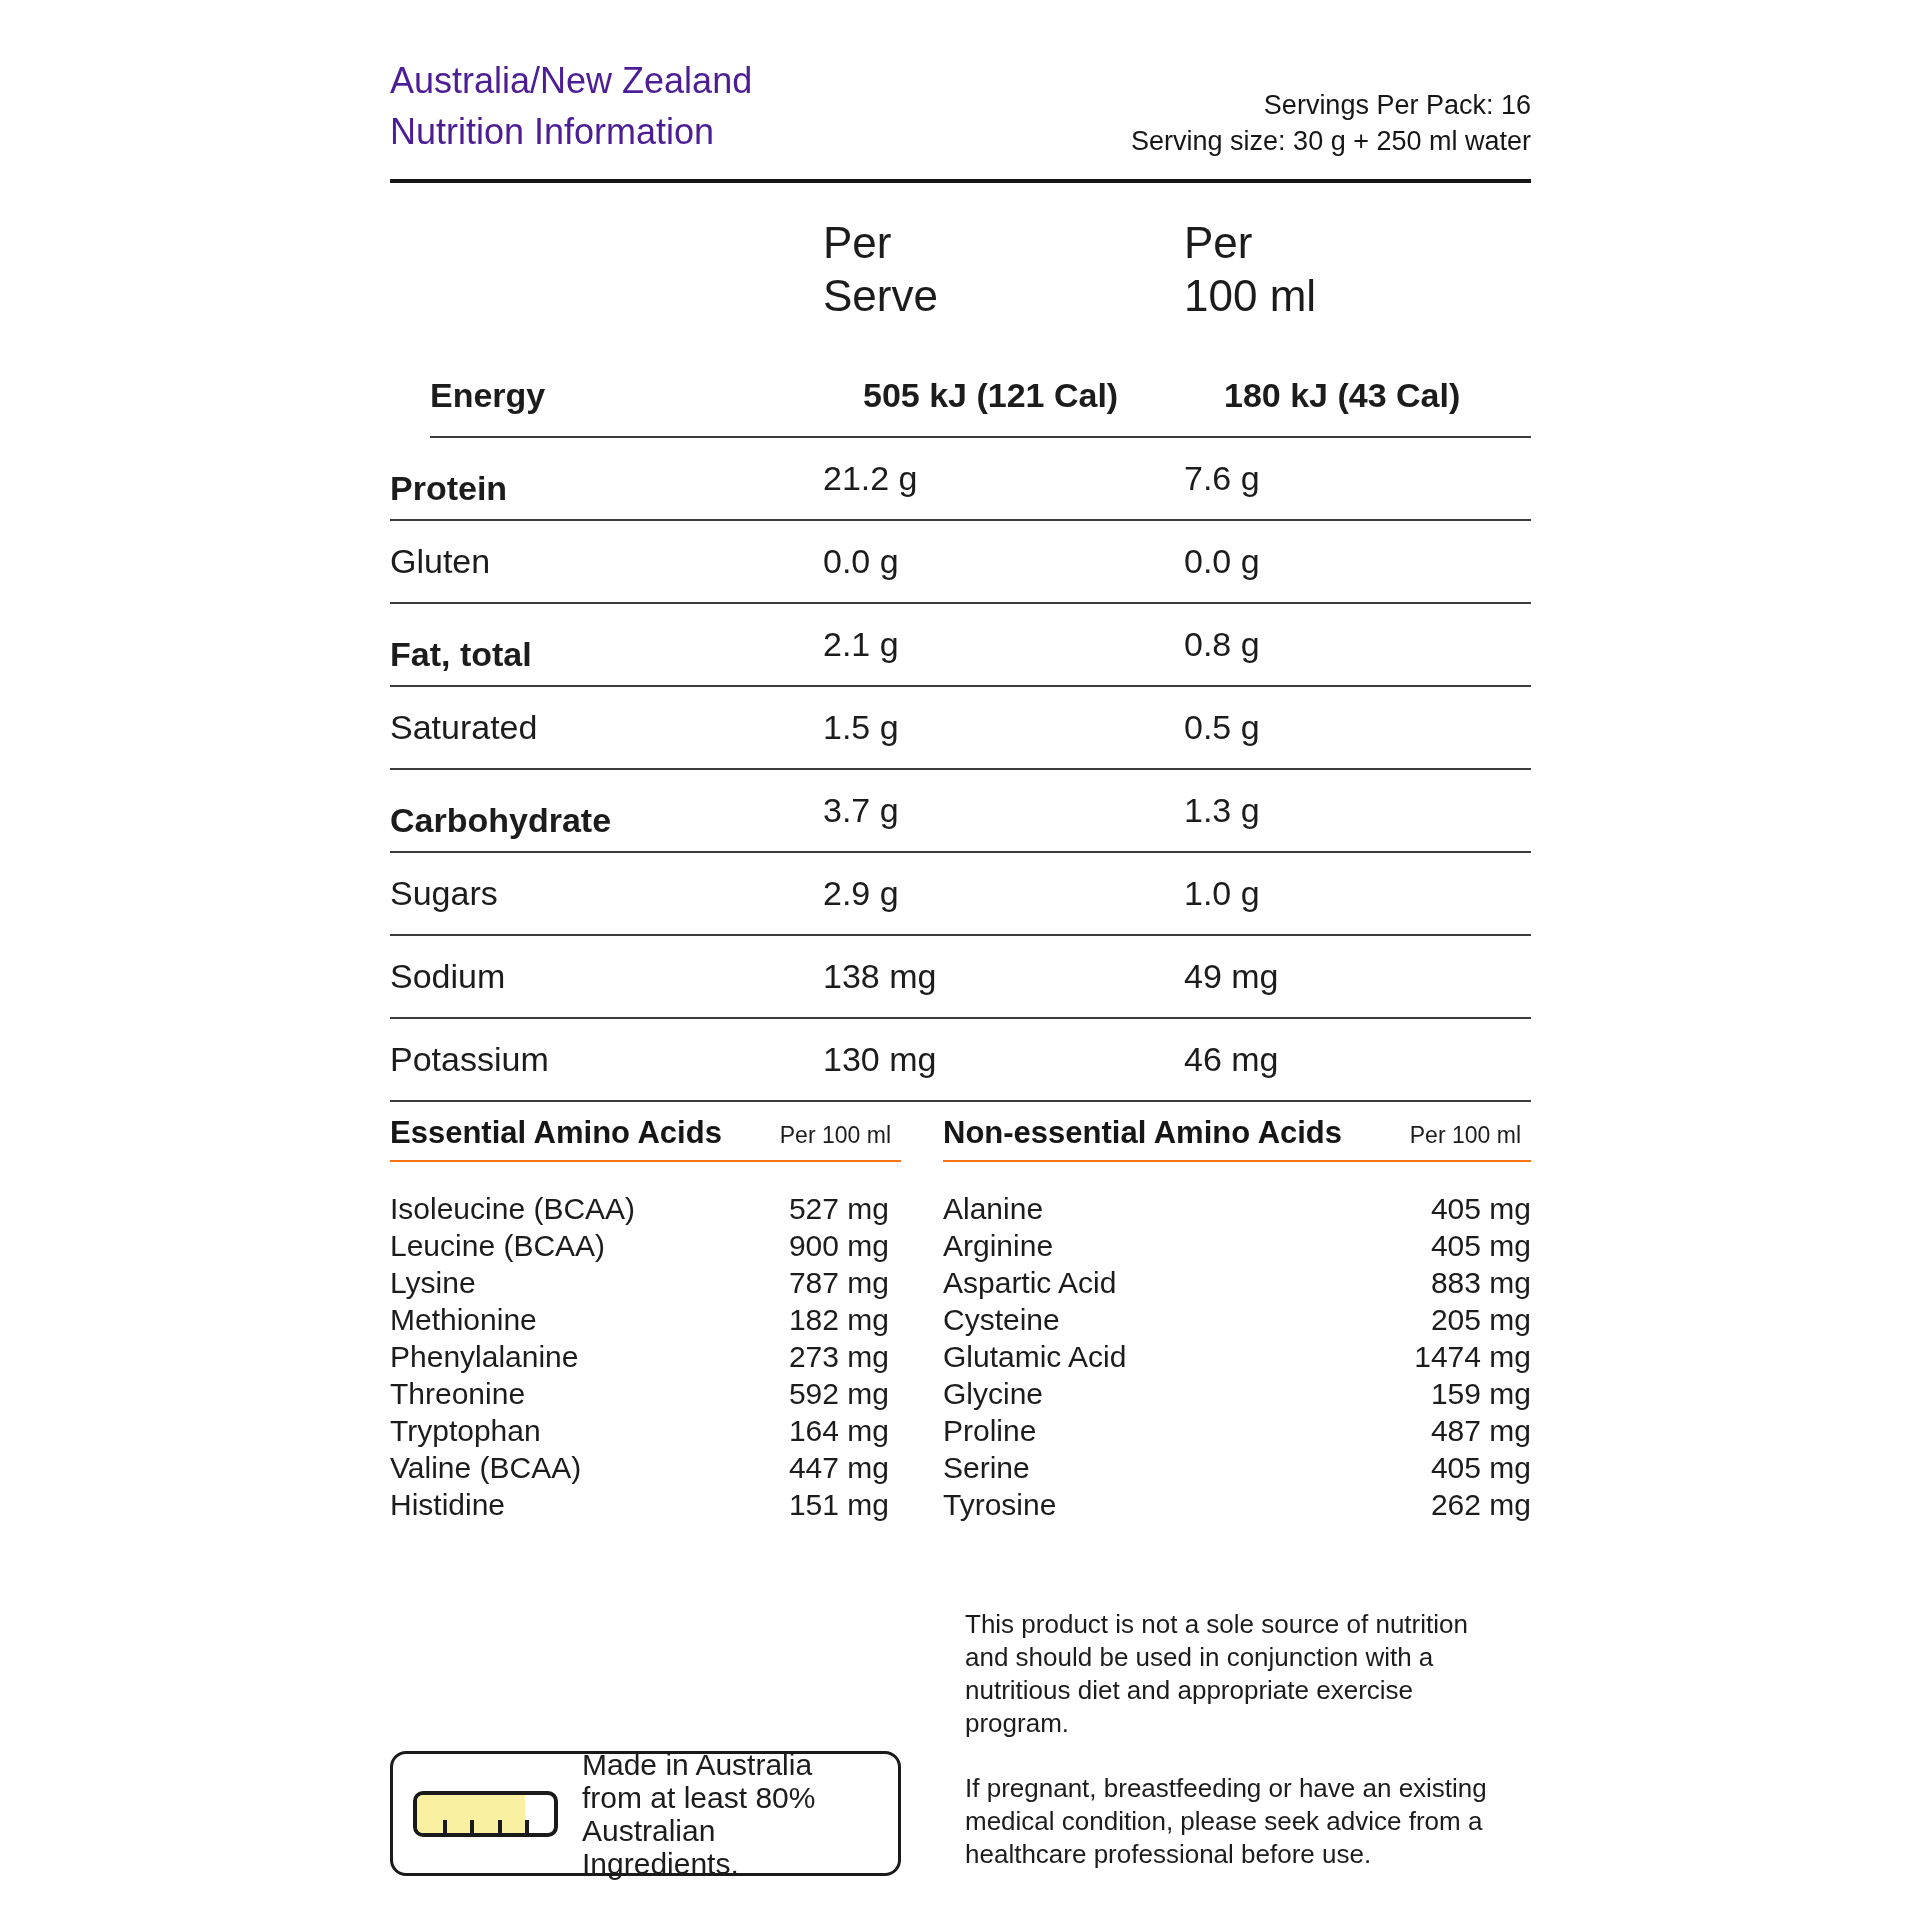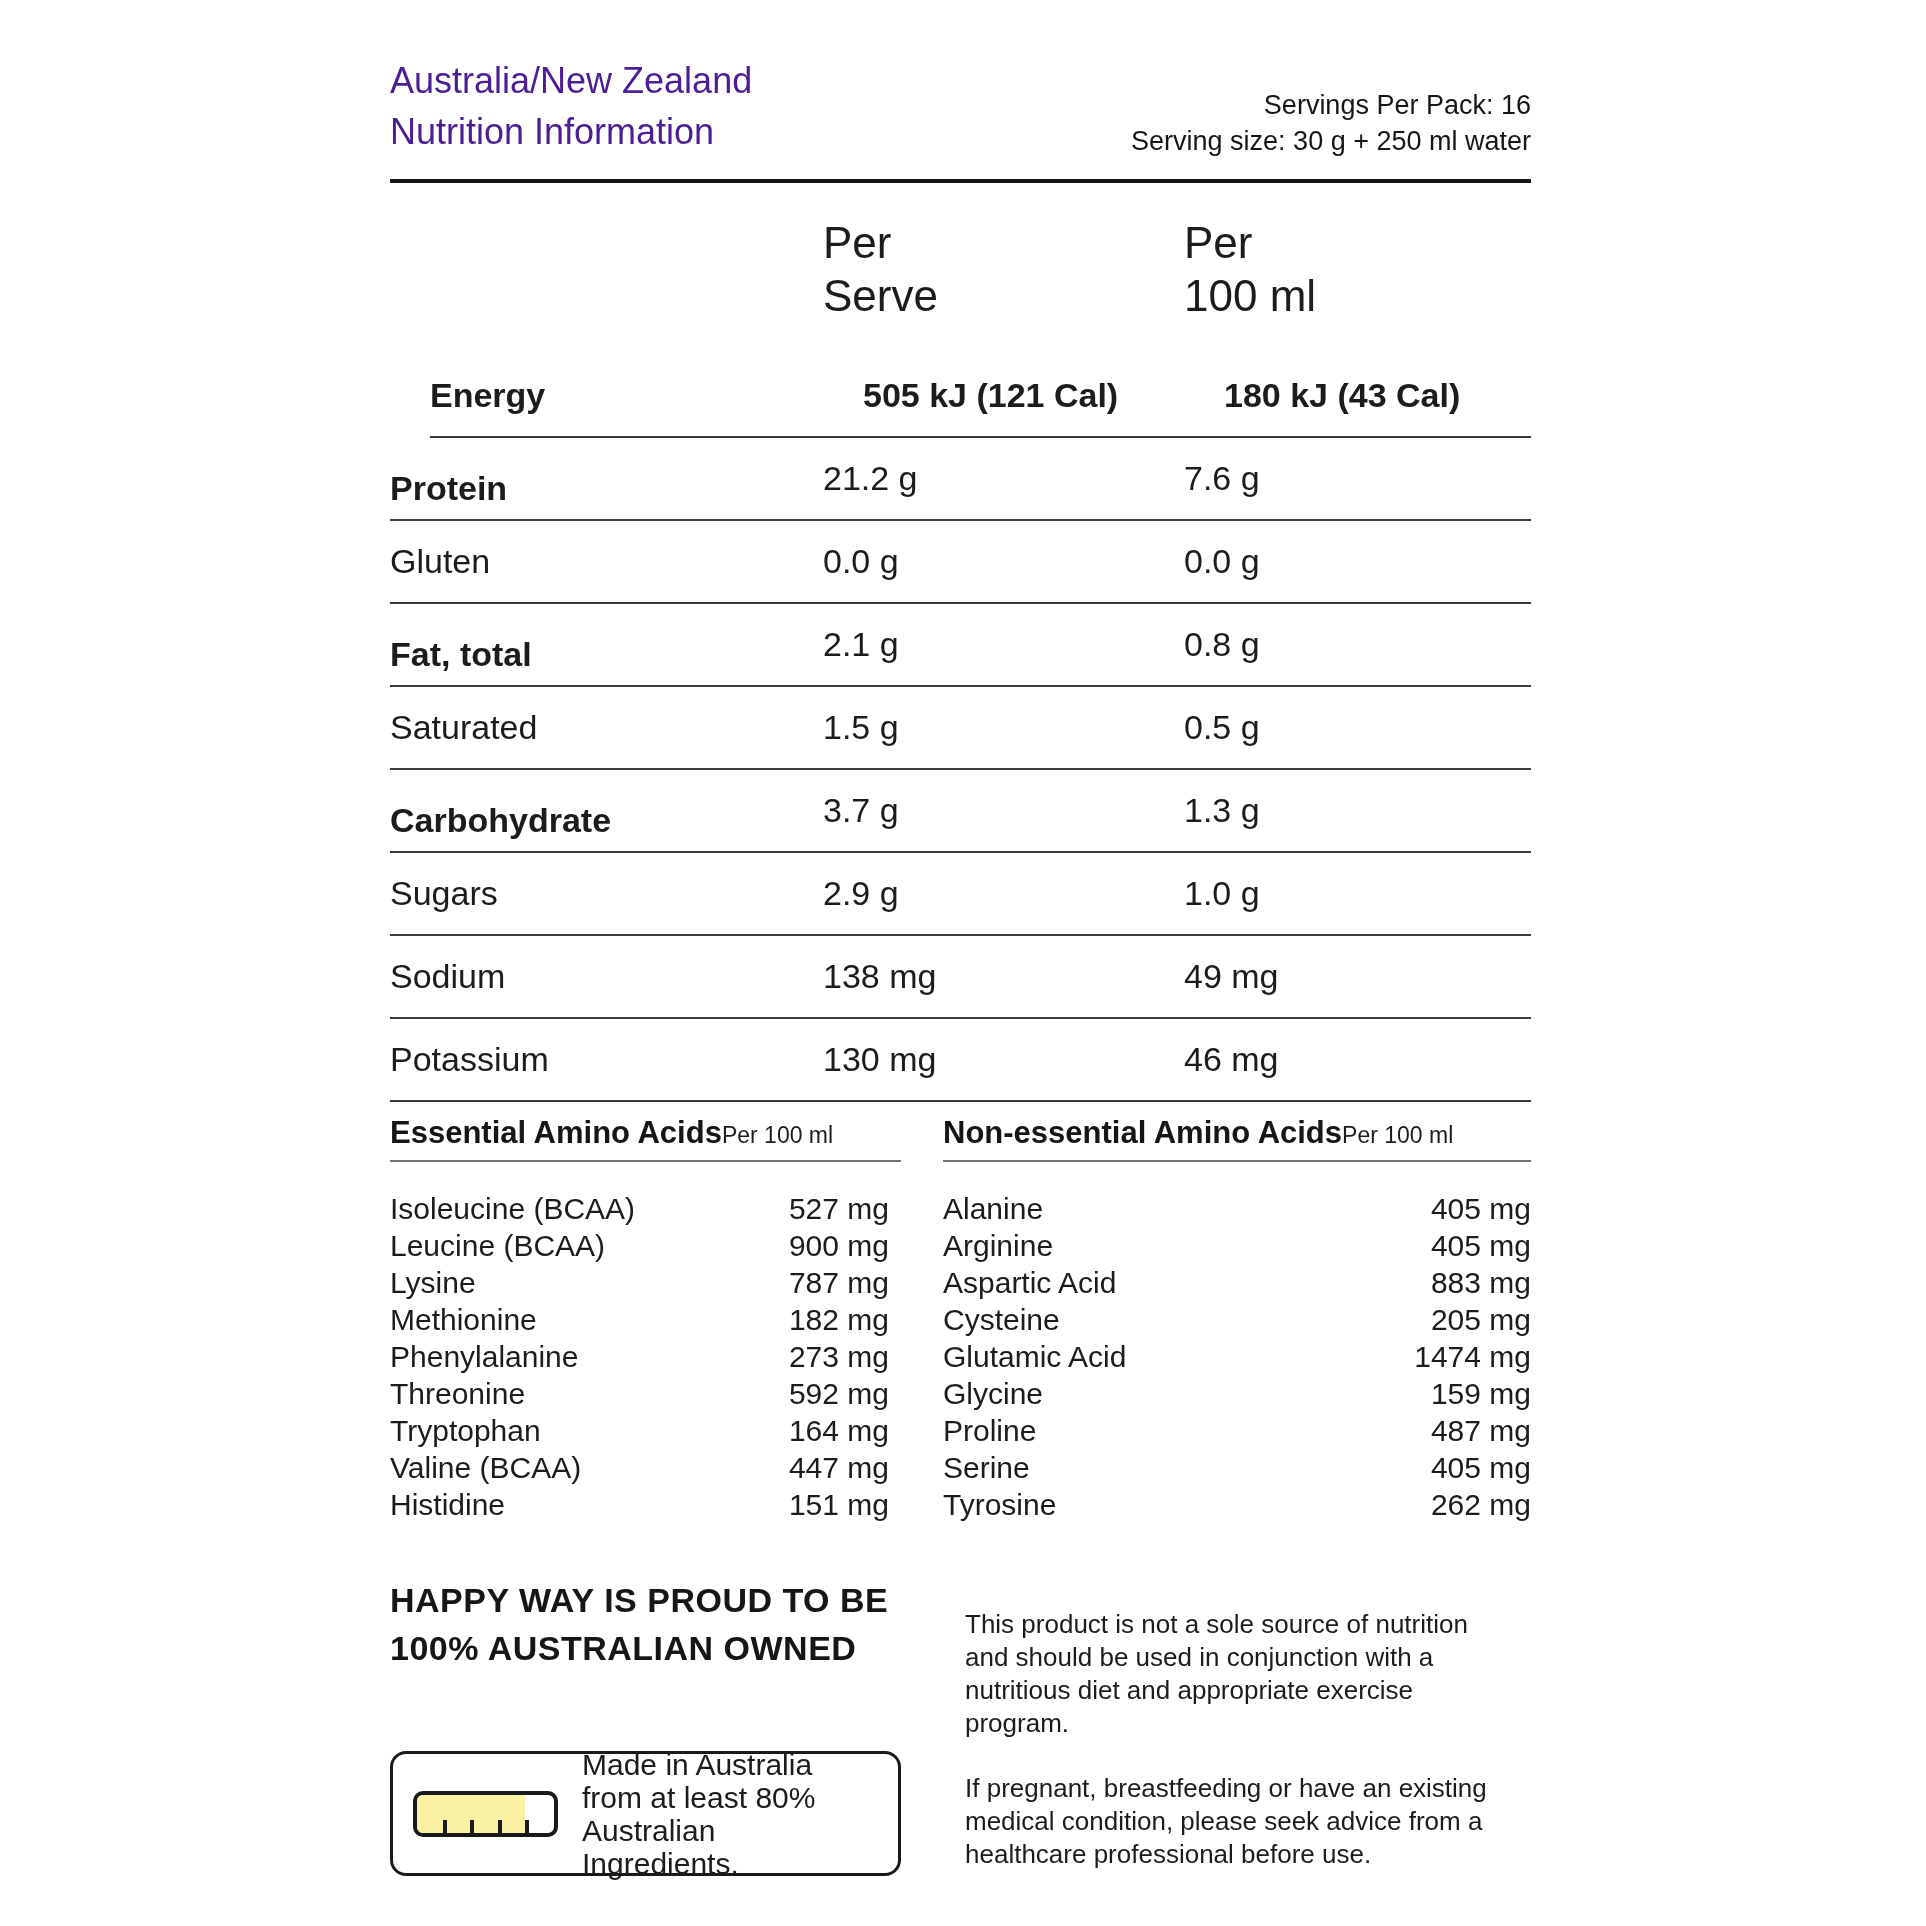--- a/index.html
+++ b/index.html
@@ -25,21 +25,21 @@
   .nrow .lab{width:433px;flex:none;}
   .nrow .v1{width:361px;flex:none;}
   .nrow .v2{flex:1;}
   .nrow.bold-all{font-weight:700;margin-left:40px;}
   .nrow .lab.b{font-weight:700;margin-top:20px;}
 
   
   .amino{position:absolute;top:1115px;}
   .amino.left{left:390px;width:511px;}
   .amino.right{left:943px;width:588px;}
-  .amino-header{display:flex;justify-content:flex-start;align-items:baseline;border-bottom:2px solid #737373;padding-bottom:9px;}
+  .amino-header{display:flex;justify-content:space-between;align-items:baseline;border-bottom:2px solid #f97316;padding-bottom:9px;}
   .amino-header .h{font-size:31px;font-weight:700;color:#161616;}
   .amino-header .u{font-size:23px;color:#1c1c1c;padding-right:10px;}
   .amino-list{margin-top:28px;}
   .amino-row{display:flex;justify-content:space-between;font-size:30px;line-height:37px;}
   .amino-row .val{text-align:right;padding-right:12px;}
   .amino.right .amino-row .val{padding-right:0;}
 
   
   .owned-heading{position:absolute;left:390px;top:1576px;font-size:34px;font-weight:700;line-height:48px;color:#161616;letter-spacing:0.5px;}
   .aus-box{position:absolute;left:390px;top:1751px;width:511px;height:125px;border:3px solid #1a1a1a;border-radius:16px;
@@ -206,22 +206,20 @@
           <span>Serine</span>
           <span class="val">405 mg</span>
         </div>
       <div class="amino-row">
           <span>Tyrosine</span>
           <span class="val">262 mg</span>
         </div>
     </div>
   </div>
 
-  <div class="owned-heading pre">HAPPY WAY IS PROUD TO BE
-100% AUSTRALIAN OWNED</div>
 
   <div class="aus-box">
     <div class="gauge">
       <div class="fill"></div>
       <div class="tick t1"></div>
       <div class="tick t2"></div>
       <div class="tick t3"></div>
       <div class="tick t4"></div>
     </div>
     <div class="txt pre">Made in Australia

